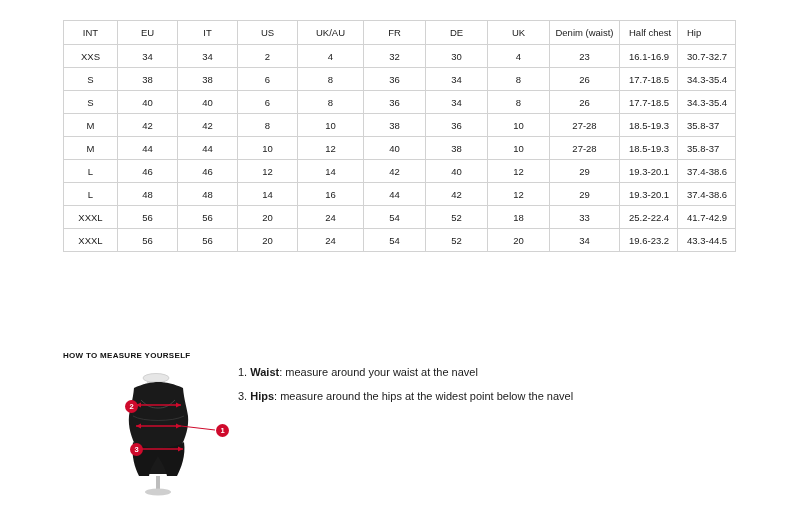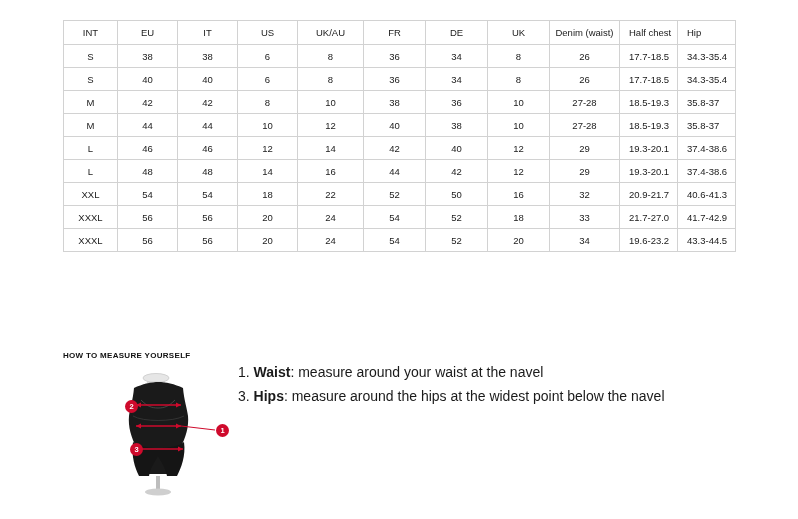--- a/index.html
+++ b/index.html
@@ -94,21 +94,21 @@
     height: 135px;
   }
   .instructions {
     position: absolute;
     left: 175px;
     top: 3px;
     width: 480px;
   }
   .instructions p {
     margin: 0 0 13px 0;
-    font-size: 14px;
+    font-size: 11px;
     line-height: 11px;
     color: #1a1a1a;
   }
   .instructions b {
     font-weight: bold;
   }
 
   
   .mannequin {
     position: absolute;
@@ -161,20 +161,33 @@
           <td>FR</td>
           <td>DE</td>
           <td>UK</td>
           <td>Denim (waist)</td>
           <td class="left-col">Half chest</td>
           <td class="left-col">Hip</td>
         </tr>
       </thead>
       <tbody>
         <tr>
+          <td>XXS</td>
+          <td>34</td>
+          <td>34</td>
+          <td>2</td>
+          <td>4</td>
+          <td>32</td>
+          <td>30</td>
+          <td>4</td>
+          <td>23</td>
+          <td class="left-col">16.1-16.9</td>
+          <td class="left-col">30.7-32.7</td>
+        </tr>
+        <tr>
           <td>S</td>
           <td>38</td>
           <td>38</td>
           <td>6</td>
           <td>8</td>
           <td>36</td>
           <td>34</td>
           <td>8</td>
           <td>26</td>
           <td class="left-col">17.7-18.5</td>
@@ -239,43 +252,30 @@
           <td>14</td>
           <td>16</td>
           <td>44</td>
           <td>42</td>
           <td>12</td>
           <td>29</td>
           <td class="left-col">19.3-20.1</td>
           <td class="left-col">37.4-38.6</td>
         </tr>
         <tr>
-          <td>XXL</td>
-          <td>54</td>
-          <td>54</td>
-          <td>18</td>
-          <td>22</td>
-          <td>52</td>
-          <td>50</td>
-          <td>16</td>
-          <td>32</td>
-          <td class="left-col">20.9-21.7</td>
-          <td class="left-col">40.6-41.3</td>
-        </tr>
-        <tr>
           <td>XXXL</td>
           <td>56</td>
           <td>56</td>
           <td>20</td>
           <td>24</td>
           <td>54</td>
           <td>52</td>
           <td>18</td>
           <td>33</td>
-          <td class="left-col">21.7-27.0</td>
+          <td class="left-col">25.2-22.4</td>
           <td class="left-col">41.7-42.9</td>
         </tr>
         <tr>
           <td>XXXL</td>
           <td>56</td>
           <td>56</td>
           <td>20</td>
           <td>24</td>
           <td>54</td>
           <td>52</td>

